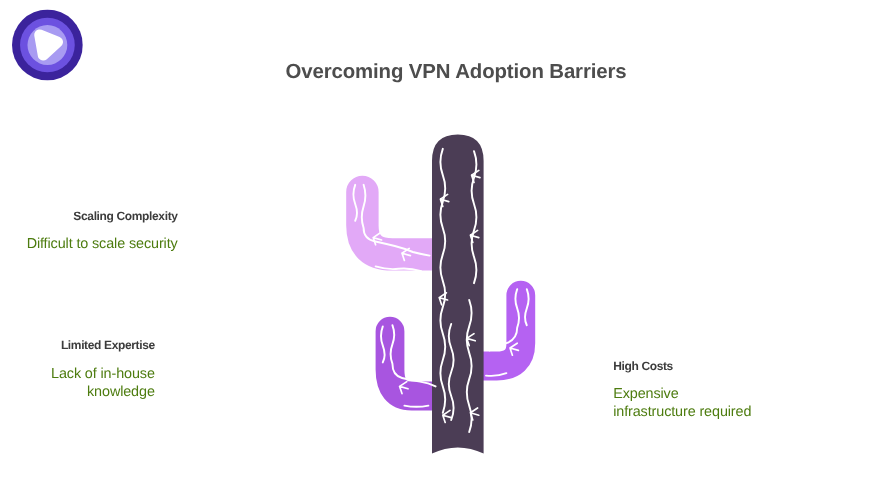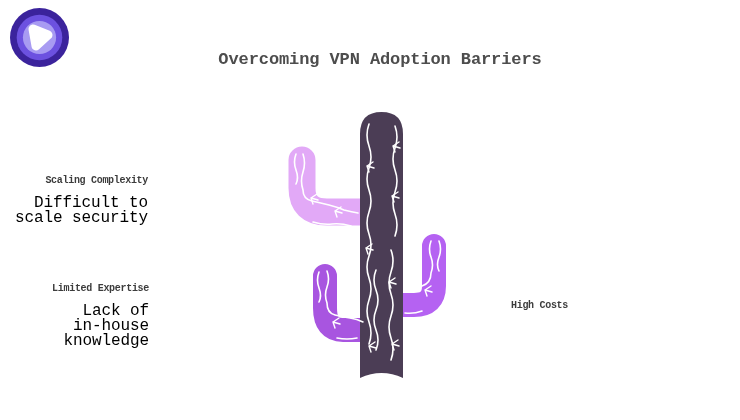--- a/index.html
+++ b/index.html
@@ -1,39 +1,39 @@
 <!DOCTYPE html>
 <html><head>
 <meta charset="utf-8">
 <style>
   html,body{margin:0;padding:0;background:#ffffff;}
   .stage{
     position:relative;width:636px;height:420px;background:#ffffff;overflow:hidden;
-    font-family:Liberation Mono, monospace;
+    font-family:Liberation Sans, sans-serif;
   }
   .logo{position:absolute;left:10px;top:8px;width:59px;height:59px;}
   .title{
     position:absolute;left:380px;top:50px;transform:translateX(-50%);
     margin:0;font-size:17px;line-height:20px;font-weight:bold;color:#4d4d4d;
     letter-spacing:-0.1px;white-space:nowrap;
   }
   .barrier{position:absolute;}
   .barrier h2{
     margin:0 0 6px 0;font-size:10px;line-height:18px;font-weight:bold;
     color:#3c3c3c;letter-spacing:-0.3px;white-space:nowrap;
   }
   .barrier .desc{
-    font-size:16px;line-height:15px;color:#000000;letter-spacing:-0.1px;
+    font-size:12px;line-height:15px;color:#4d7c0f;letter-spacing:-0.1px;
   }
   .barrier-right-aligned{text-align:right;}
   .barrier-right-aligned .desc{margin-left:auto;}
   .barrier-left-aligned{text-align:left;margin-top:44px;}
   #barrier-scaling{right:488px;top:172px;}
   #barrier-scaling .desc{max-width:150px;}
-  #barrier-limited{right:487px;top:280px;}
+  #barrier-limited{right:507px;top:280px;}
   #barrier-limited .desc{max-width:100px;}
   #barrier-costs{left:511px;top:253px;}
   #barrier-costs .desc{max-width:130px;}
   .cactus{position:absolute;left:255px;top:100px;width:230px;height:290px;}
 </style>
 </head>
 <body>
 
 <div class="stage">
 
@@ -51,20 +51,21 @@
     <div class="desc">Difficult to scale security</div>
   </div>
 
   <div class="barrier barrier-right-aligned" id="barrier-limited">
     <h2>Limited Expertise</h2>
     <div class="desc">Lack of in-house knowledge</div>
   </div>
 
   <div class="barrier barrier-left-aligned" id="barrier-costs">
     <h2>High Costs</h2>
+    <div class="desc">Expensive infrastructure required</div>
   </div>
 
   <svg class="cactus" viewBox="0 0 230 290" aria-hidden="true">
     <defs>
       <path id="sprig" d="M0 0 l7 2 M0 0 l6 -4 M0 0 l2 6" fill="none" stroke-width="1.4"></path>
     </defs>
 
     <path d="M108 112 H72 Q47 112 47 88 V60" fill="none" stroke-width="27" stroke-linecap="round" stroke="#e2a9f7"></path>
 
     <path d="M108 230 H88 Q70 230 70 208 V176" fill="none" stroke-width="24" stroke-linecap="round" stroke="#a855e0"></path>

